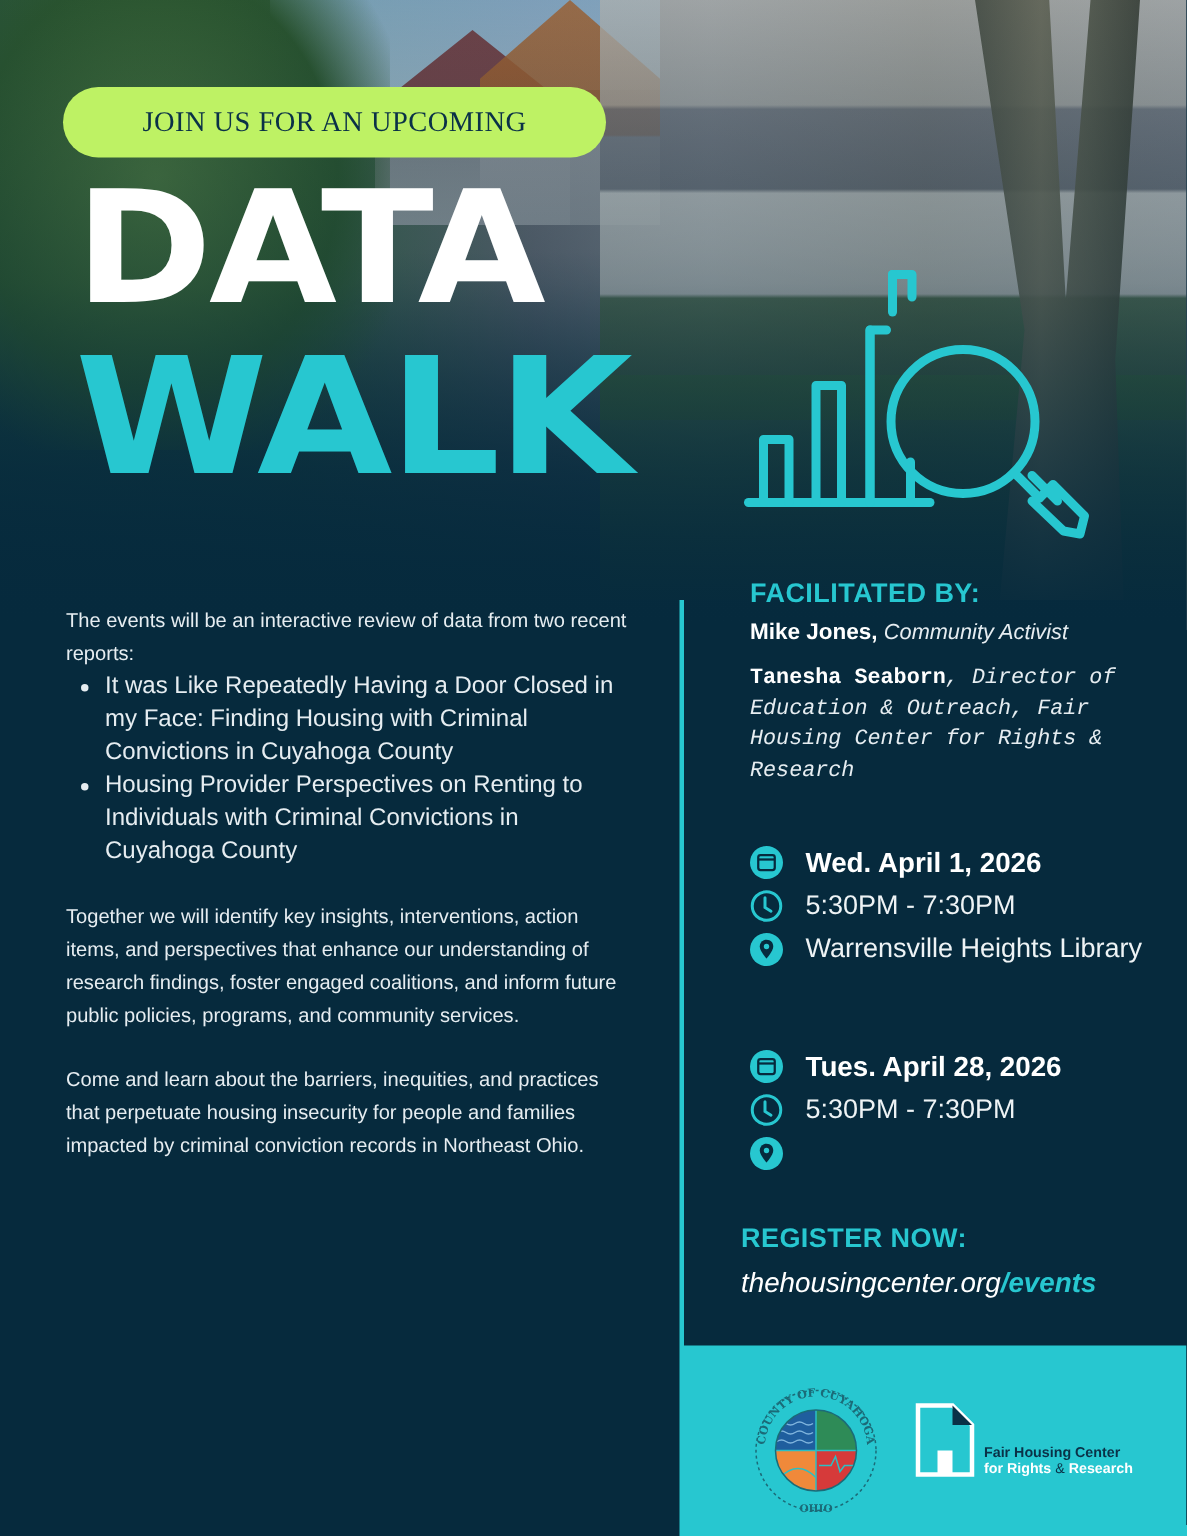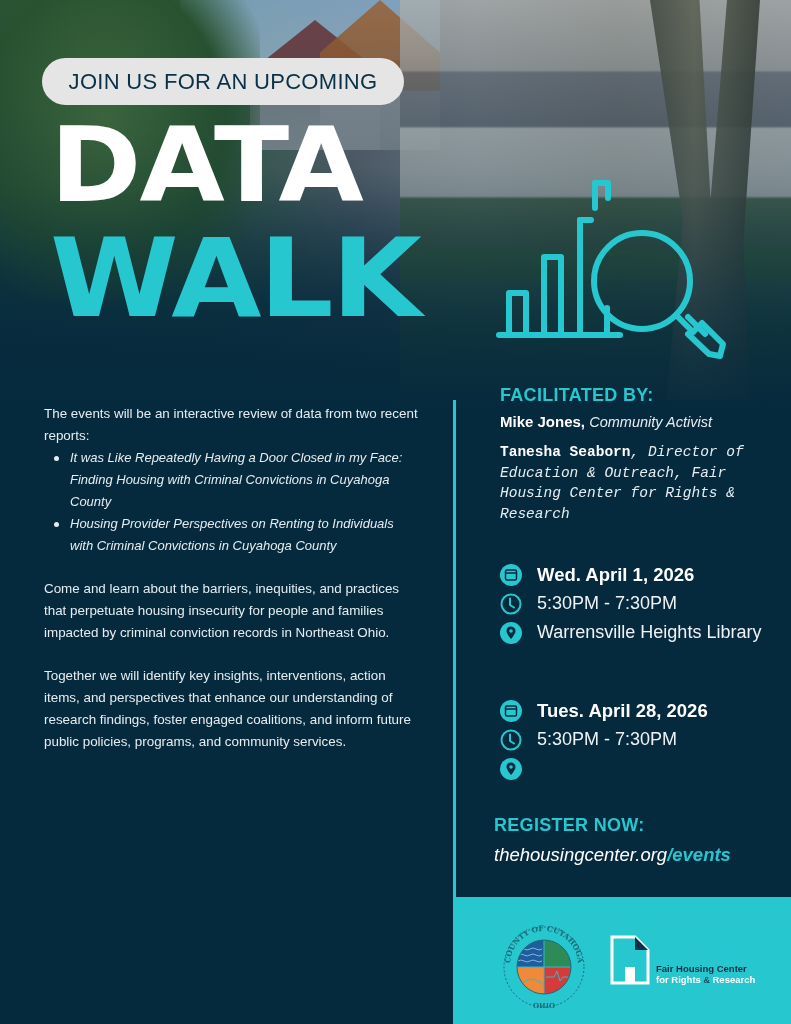--- a/index.html
+++ b/index.html
@@ -21,39 +21,39 @@
   .trees { position: absolute; left: 0; top: 0; width: 260px; height: 300px; background: radial-gradient(ellipse at 40% 40%, #4e7a3e 0%, #2f5a2d 55%, rgba(47,90,45,0) 80%); }
   .house1 { position: absolute; left: 250px; top: 20px; width: 130px; height: 130px; background: linear-gradient(180deg,#7a3a3c 0%,#7a3a3c 50%,#8b8f96 51%, #a5a9ad 100%); clip-path: polygon(50% 0,100% 40%,100% 100%,0 100%,0 40%); opacity:.9;}
   .house2 { position: absolute; left: 320px; top: 0; width: 120px; height: 150px; background: linear-gradient(180deg,#b36b34 0%,#a8622e 60%,#9ea1a6 61%); clip-path: polygon(50% 0,100% 35%,100% 100%,0 100%,0 35%); opacity:.85;}
   .house3 { position: absolute; left: 400px; top: 0; width: 391px; height: 280px; background: linear-gradient(180deg,#c9c7c2 0%,#b9b7b2 25%,#7b7e86 26%,#6e7179 45%,#d8d8d4 46%,#cfcfcb 70%,#4c6b45 71%,#3c5a36 100%); opacity:.75;}
   .trunk { position: absolute; left: 650px; top: 0; width: 110px; height: 400px; background: linear-gradient(90deg,#4e5144,#6f6d5a 40%,#585a4a 70%,#3f4236); clip-path: polygon(0 0,45% 0,55% 50%,70% 0,100% 0,85% 60%,90% 100%,15% 100%,30% 55%); opacity:.9;}
   .lawn { position: absolute; left: 400px; top: 250px; width: 391px; height: 150px; background: linear-gradient(180deg,#3f6b3a,#2c5030); opacity:.6;}
   .hero-shade { position: absolute; left:0; top:0; width:100%; height:100%; background: linear-gradient(180deg, rgba(6,42,61,0.15) 0%, rgba(6,42,61,0.35) 45%, rgba(6,42,61,0.85) 85%, #062a3d 100%); }
 
   .pill {
     position: absolute; left: 42px; top: 58px; width: 362px; height: 47px;
-    background: #e5e5e5; border-radius: 24px;
+    background: #bef264; border-radius: 24px;
     display: flex; align-items: center; justify-content: center;
-    color: #0a3147; font-size: 22px; letter-spacing: 0.3px;
-    font-family: Liberation Sans, sans-serif; font-weight: normal;
+    color: #0a3147; font-size: 19px; letter-spacing: 0.3px;
+    font-family: Liberation Serif, serif; font-weight: normal;
   }
   .title-data, .title-walk {
     position: absolute; left: 50px; font-family: "DejaVu Sans", sans-serif; font-weight: bold;
     letter-spacing: -2px; line-height: 1;
   }
   .title-data { top: 113px; font-size: 104px; color: #ffffff; transform: scaleX(1.06); transform-origin: left; }
   .title-walk { top: 225px; font-size: 108px; color: #27c7d0; transform: scaleX(1.08); transform-origin: left; }
   .chart-icon { position: absolute; left: 495px; top: 178px; width: 235px; height: 185px; }
 
   .left { position: absolute; left: 44px; top: 385px; width: 375px; }
   .intro { font-weight: bold; font-size: 16px; line-height: 23.5px; color: #ffffff; }
   .para { font-size: 13.4px; line-height: 22px; color: #e6edf1; margin-top: 21px; }
   .para.first { margin-top: 18px; }
   ul.reports { list-style: none; margin-left: 10px; }
-  ul.reports li { position: relative; padding-left: 16px; font-style: italic; font-size: 13px; line-height: 22px; color: #e6edf1; }
+  ul.reports li { position: relative; padding-left: 16px; font-size: 16px; line-height: 22px; color: #e6edf1; }
   ul.reports li::before { content: ""; position: absolute; left: 0; top: 9px; width: 5px; height: 5px; border-radius: 50%; background: #e6edf1; }
   .raffle { margin-top: 18px; font-weight: bold; font-style: italic; font-size: 15.5px; line-height: 25px; color: #27c7d0; }
 
   .divider { position: absolute; left: 453px; top: 400px; width: 3px; height: 624px; background: #27c7d0; }
   .right { position: absolute; left: 500px; top: 385px; width: 280px; }
   .fac-title { font-weight: bold; font-size: 18px; color: #27c7d0; letter-spacing: 0.3px; }
   .fac { font-size: 15px; line-height: 20px; margin-top: 6px; color: #ffffff; }
   .fac b { font-weight: bold; }
   .fac i { font-style: italic; color: #e6edf1; font-size: 14.5px; }
   .fac2 { margin-top: 10px; font-size: 14.5px; line-height: 20.5px; font-family: Liberation Mono, monospace; }
@@ -109,22 +109,22 @@
   <path d="M198 154 L207 145 L228 166 L225 178 L214 176 L193 156"></path>
   <line x1="193" y1="139" x2="210" y2="156"></line>
 </svg>
 
 <div class="left">
   <p class="para first">The events will be an interactive review of data from two recent reports:</p>
   <ul class="reports">
     <li>It was Like Repeatedly Having a Door Closed in my Face: Finding Housing with Criminal Convictions in Cuyahoga County</li>
     <li>Housing Provider Perspectives on Renting to Individuals with Criminal Convictions in Cuyahoga County</li>
   </ul>
+  <p class="para">Together we will identify key insights, interventions, action items, and perspectives that enhance our understanding of research findings, foster engaged coalitions, and inform future public policies, programs, and community services.</p>
   <p class="para">Come and learn about the barriers, inequities, and practices that perpetuate housing insecurity for people and families impacted by criminal conviction records in Northeast Ohio.</p>
-  <p class="para">Together we will identify key insights, interventions, action items, and perspectives that enhance our understanding of research findings, foster engaged coalitions, and inform future public policies, programs, and community services.</p>
 </div>
 
 <div class="divider"></div>
 
 <div class="right">
   <div class="fac-title">FACILITATED BY:</div>
   <div class="fac">
     <b>Mike Jones,</b>
     <i>Community Activist</i>
   </div>

